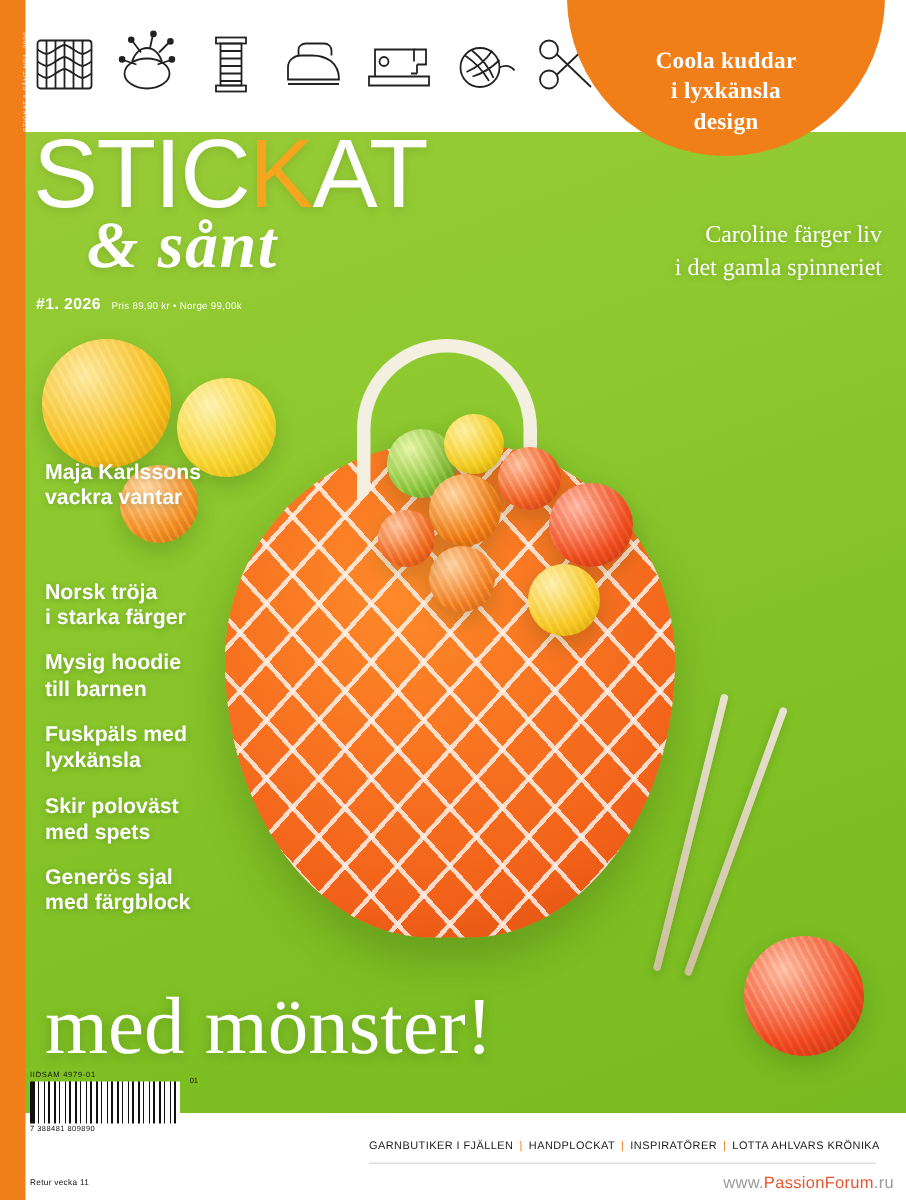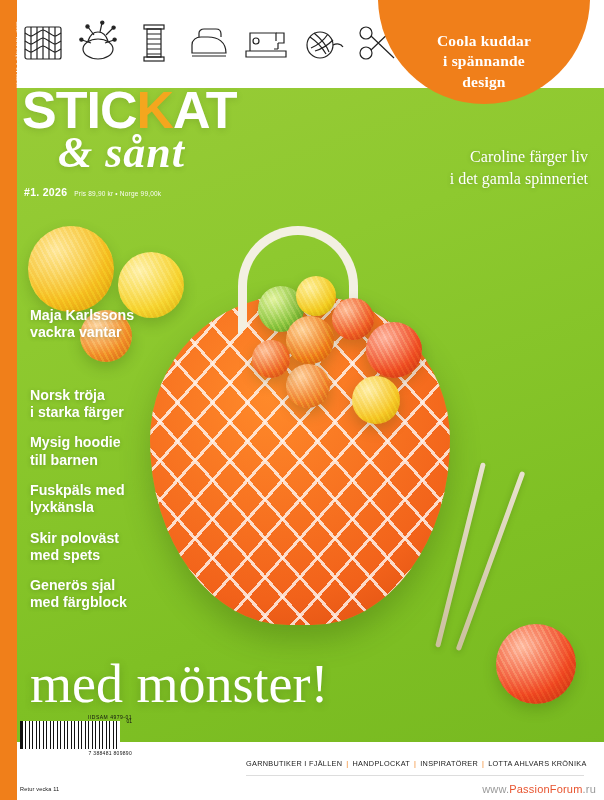--- a/index.html
+++ b/index.html
@@ -74,22 +74,22 @@
   }
 
   
   .masthead {
     position: absolute;
     left: 22px; top: 88px;
     z-index: 25;
   }
   .masthead-title {
     font-family: "Liberation Sans", sans-serif;
-    font-weight: bold;
-    font-size: 52px;
+    font-weight: normal;
+    font-size: 65px;
     line-height: 0.86;
     color: #ffffff;
     letter-spacing: -1px;
     text-shadow: 0 2px 6px rgba(60,90,20,0.18);
   }
   .masthead-title .hl { color: #f5a61e; }
   .masthead-sub {
     font-family: "Liberation Serif", serif;
     font-style: italic;
     font-weight: bold;
@@ -237,21 +237,21 @@
     text-shadow: 0 2px 8px rgba(50,80,20,0.3);
   }
 
   
   .bottom-bar {
     position: absolute;
     left: 0; bottom: 0;
     width: 604px; height: 58px;
     background: #ffffff;
     z-index: 35;
-    display: flex; align-items: center; text-align: right;
+    display: flex; align-items: center;
   }
   .barcode-wrap {
     position: absolute;
     left: 20px; top: -28px;
     width: 112px;
   }
   .barcode-top {
     font-size: 5px; letter-spacing: 0.5px; color: #111; margin-bottom: 1px;
   }
   .barcode {
@@ -365,21 +365,21 @@
           <path d="M10 18c-4 3-4 10 0 13s10 2 13-2l14-17"></path>
           <path d="M10 18l22 16c3 2 8 1 9-3"></path>
           <rect x="34" y="8" width="7" height="6" rx="3"></rect>
         </svg>
       </div>
     </div>
   </div>
 
   <div class="burst">
     <div class="burst-line">Coola kuddar</div>
-    <div class="burst-line">i spännande</div>
+    <div class="burst-line">i lyxkänsla</div>
     <div class="burst-line">design</div>
   </div>
 
   <div class="photo">
     <div class="ball" style="left:28px; top:36px; width:86px; height:86px; background:radial-gradient(circle at 33% 28%, #ffe9a0, #f6c021 60%, #d99a05 100%);"></div>
     <div class="ball" style="left:118px; top:62px; width:66px; height:66px; background:radial-gradient(circle at 33% 28%, #fff2b0, #f7d431 60%, #d8ad07 100%);"></div>
     <div class="ball" style="left:80px; top:120px; width:52px; height:52px; background:radial-gradient(circle at 33% 28%, #ffd9a6, #f2912a 60%, #cf6b0e 100%);"></div>
 
     <div class="bag"></div>
     <div class="bag-handle"></div>

